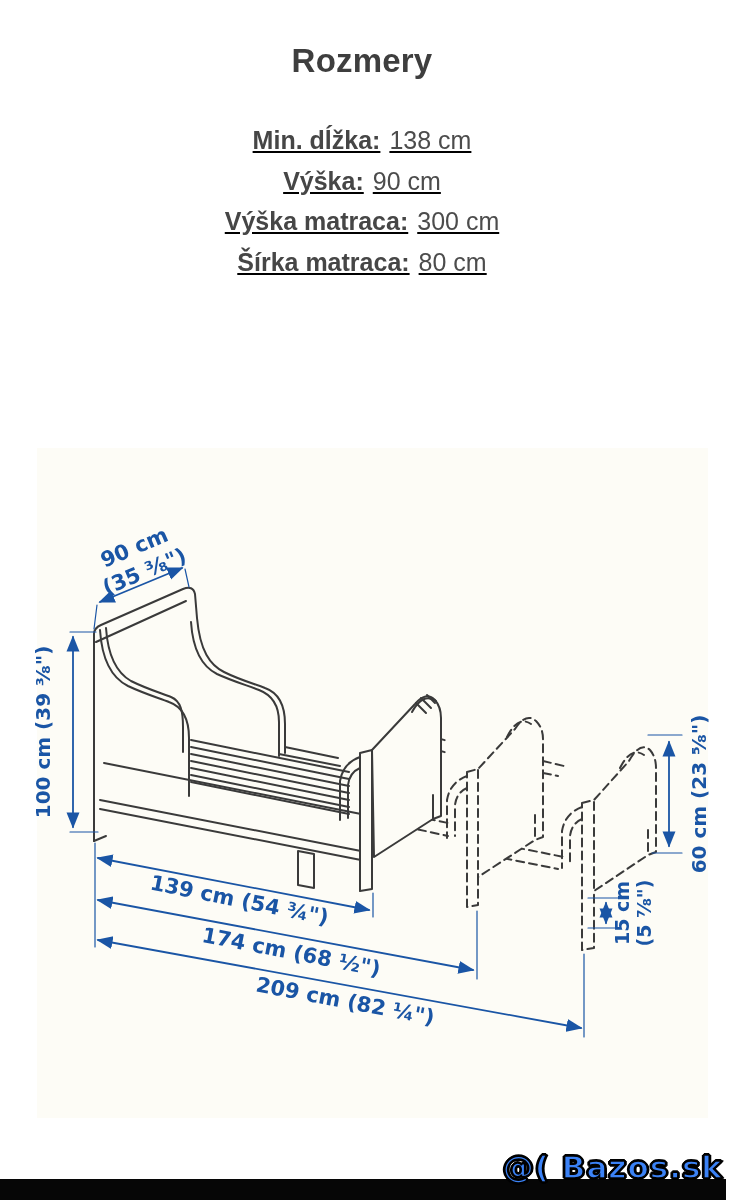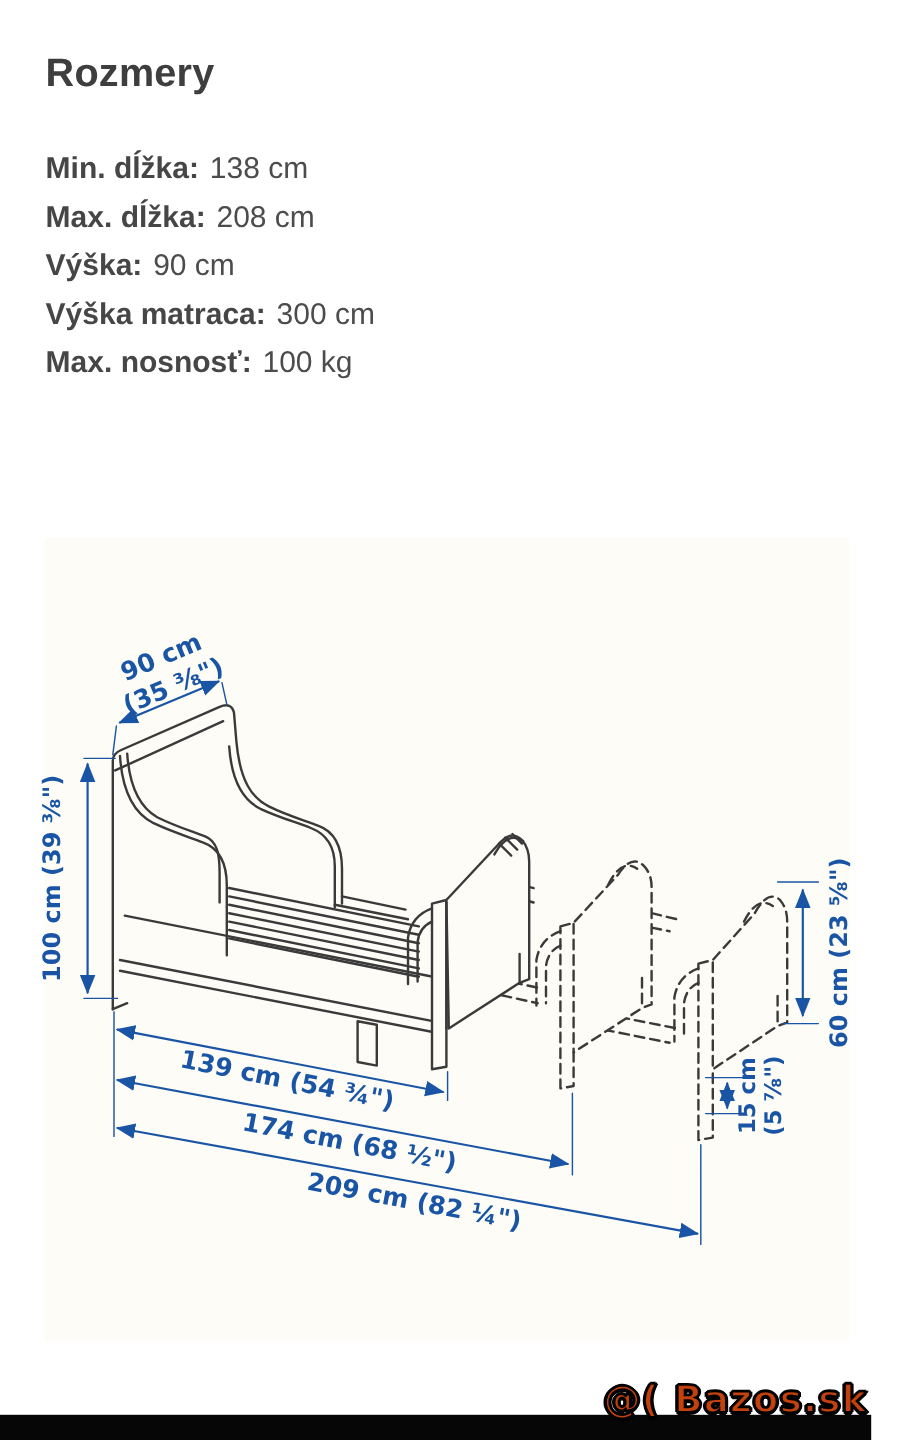--- a/index.html
+++ b/index.html
@@ -1,43 +1,42 @@
 <!DOCTYPE html>
 <html><head>
 <meta charset="utf-8">
 <style>
   html,body{margin:0;padding:0;background:#ffffff;}
   .page{position:relative;width:726px;height:1200px;background:#ffffff;overflow:hidden;
-        font-family:"Liberation Sans",sans-serif;}
+        font-family:"Liberation Sans",sans-serif;text-align:center;}
   .content{padding:42px 40px 0 38px;}
   .title{font-size:33px;font-weight:700;color:#3e3e3e;margin:0 0 40px 0;letter-spacing:.2px;}
-  .specs{display:flex;flex-direction:column;}
+  .specs{display:flex;flex-direction:column;text-decoration:underline;}
   .spec-row{font-size:25px;line-height:40.5px;color:#4c4c4c;white-space:nowrap;}
   .spec-label{font-weight:700;color:#464646;margin-right:9px;}
   .diagram-panel{position:absolute;left:37px;top:448px;width:671px;height:670px;background:#fdfcf6;}
   .diagram-svg{position:absolute;left:0;top:0;width:754px;height:1200px;}
   .dim-text{font-family:"DejaVu Sans",sans-serif;font-weight:700;fill:#1a55a5;}
   .black-bar{position:absolute;left:0;top:1179px;width:754px;height:21px;background:#060606;}
   .watermark{position:absolute;top:1149px;right:3px;z-index:5;
      font-family:"DejaVu Sans",sans-serif;font-weight:700;font-size:31px;letter-spacing:1px;
-     color:#c2410c;-webkit-text-stroke:1.6px #000;
+     color:#3b82f6;-webkit-text-stroke:1.6px #000;
      text-shadow:2px 0 0 #000,-2px 0 0 #000,0 2px 0 #000,0 -2px 0 #000,1px 1px 0 #000,-1px -1px 0 #000,1px -1px 0 #000,-1px 1px 0 #000;}
 </style>
 </head>
 <body>
 
 <div class="page">
   <div class="content">
     <h1 class="title">Rozmery</h1>
     <div class="specs">
       <div class="spec-row"><span class="spec-label">Min. dĺžka:</span><span>138 cm</span></div>
-      <div class="spec-row"><span class="spec-label">Max. dĺžka:</span><span>208 cm</span></div>
       <div class="spec-row"><span class="spec-label">Výška:</span><span>90 cm</span></div>
       <div class="spec-row"><span class="spec-label">Výška matraca:</span><span>300 cm</span></div>
-      <div class="spec-row"><span class="spec-label">Max. nosnosť:</span><span>100 kg</span></div>
+      <div class="spec-row"><span class="spec-label">Šírka matraca:</span><span>80 cm</span></div>
     </div>
   </div>
 
   <div class="diagram-panel"></div>
 
   <svg class="diagram-svg" viewBox="0 0 754 1200" xmlns="http://www.w3.org/2000/svg">
     <defs>
       <marker id="arr" viewBox="0 0 10 8" refX="9" refY="4" markerWidth="9" markerHeight="8" orient="auto-start-reverse">
           <path d="M0,0 L10,4 L0,8 Z" fill="#1a55a5"></path>
         </marker>

